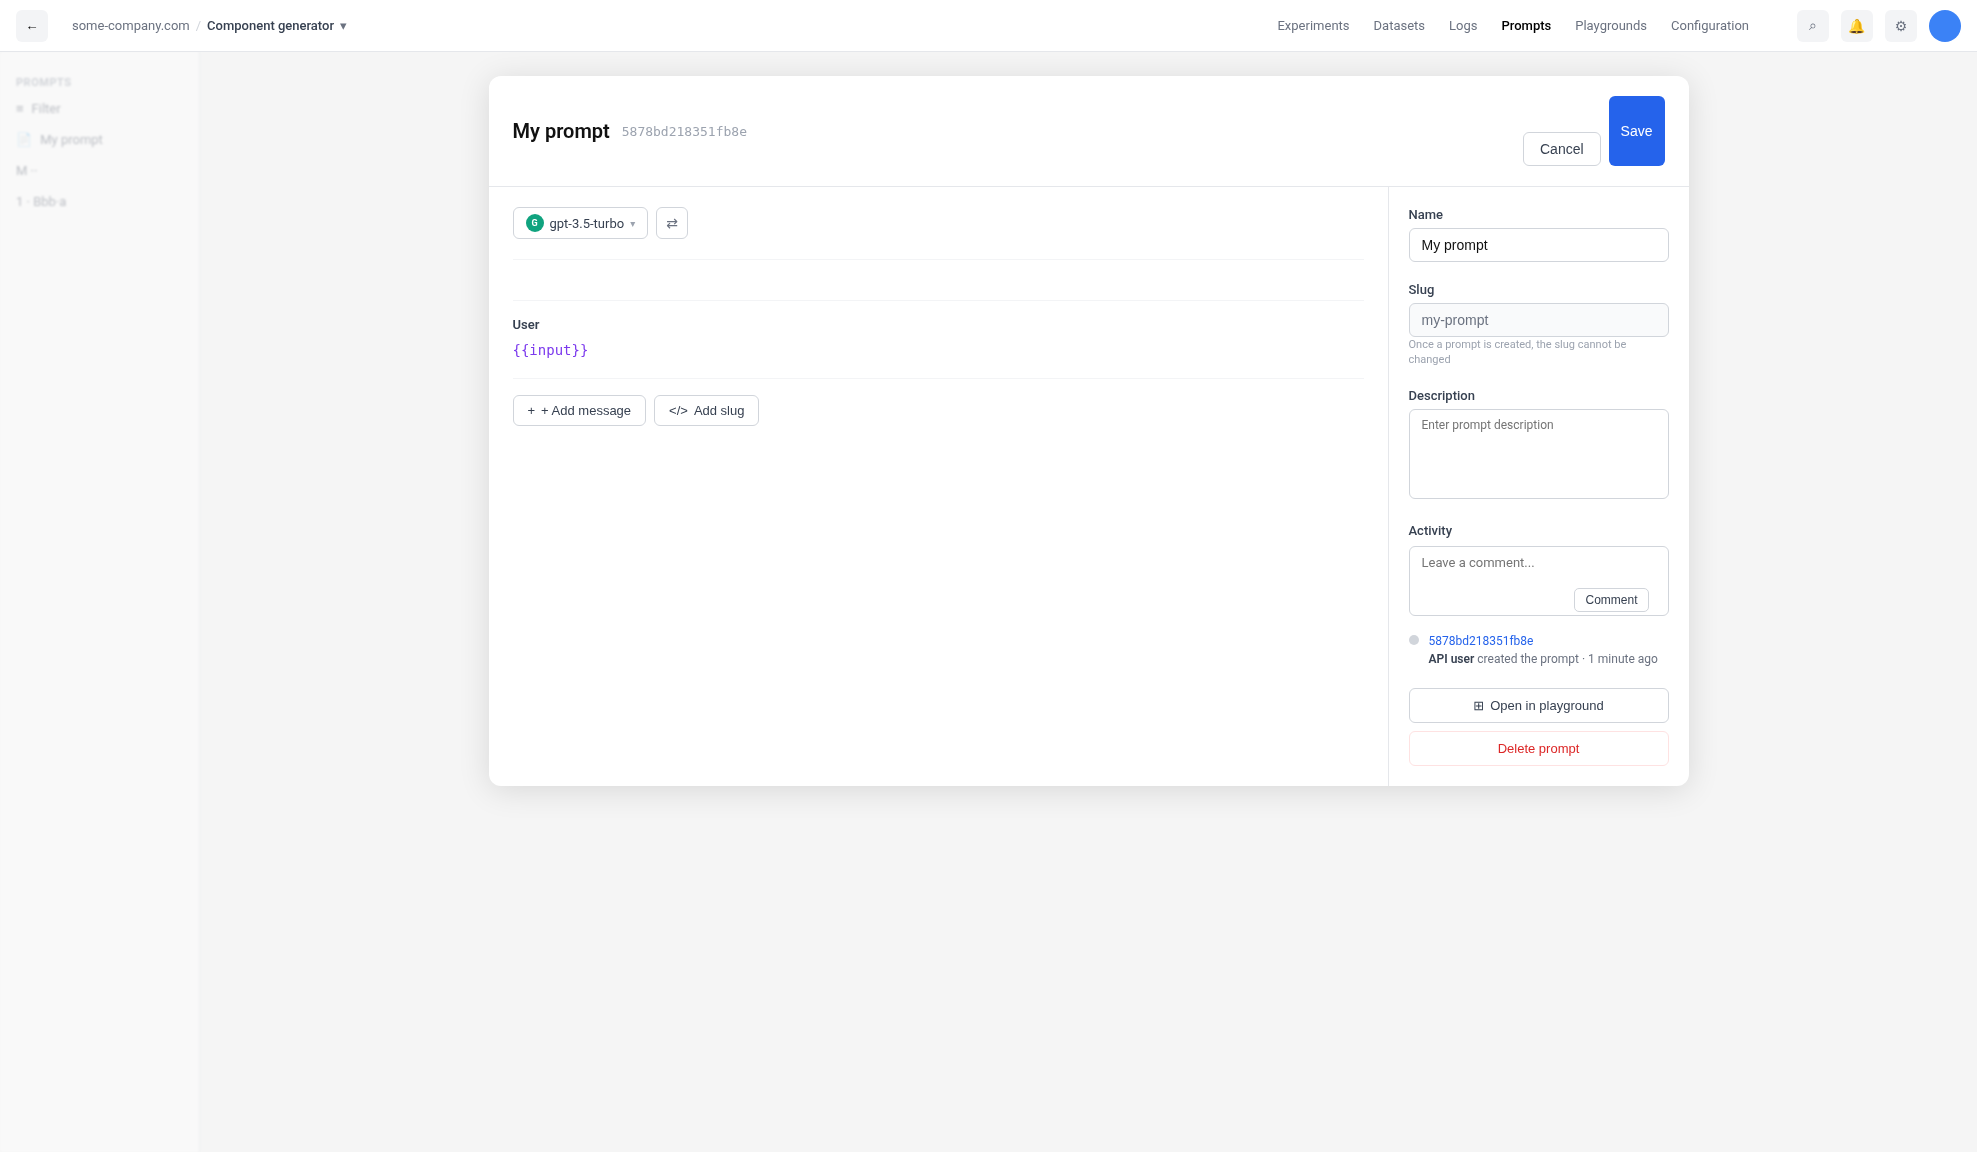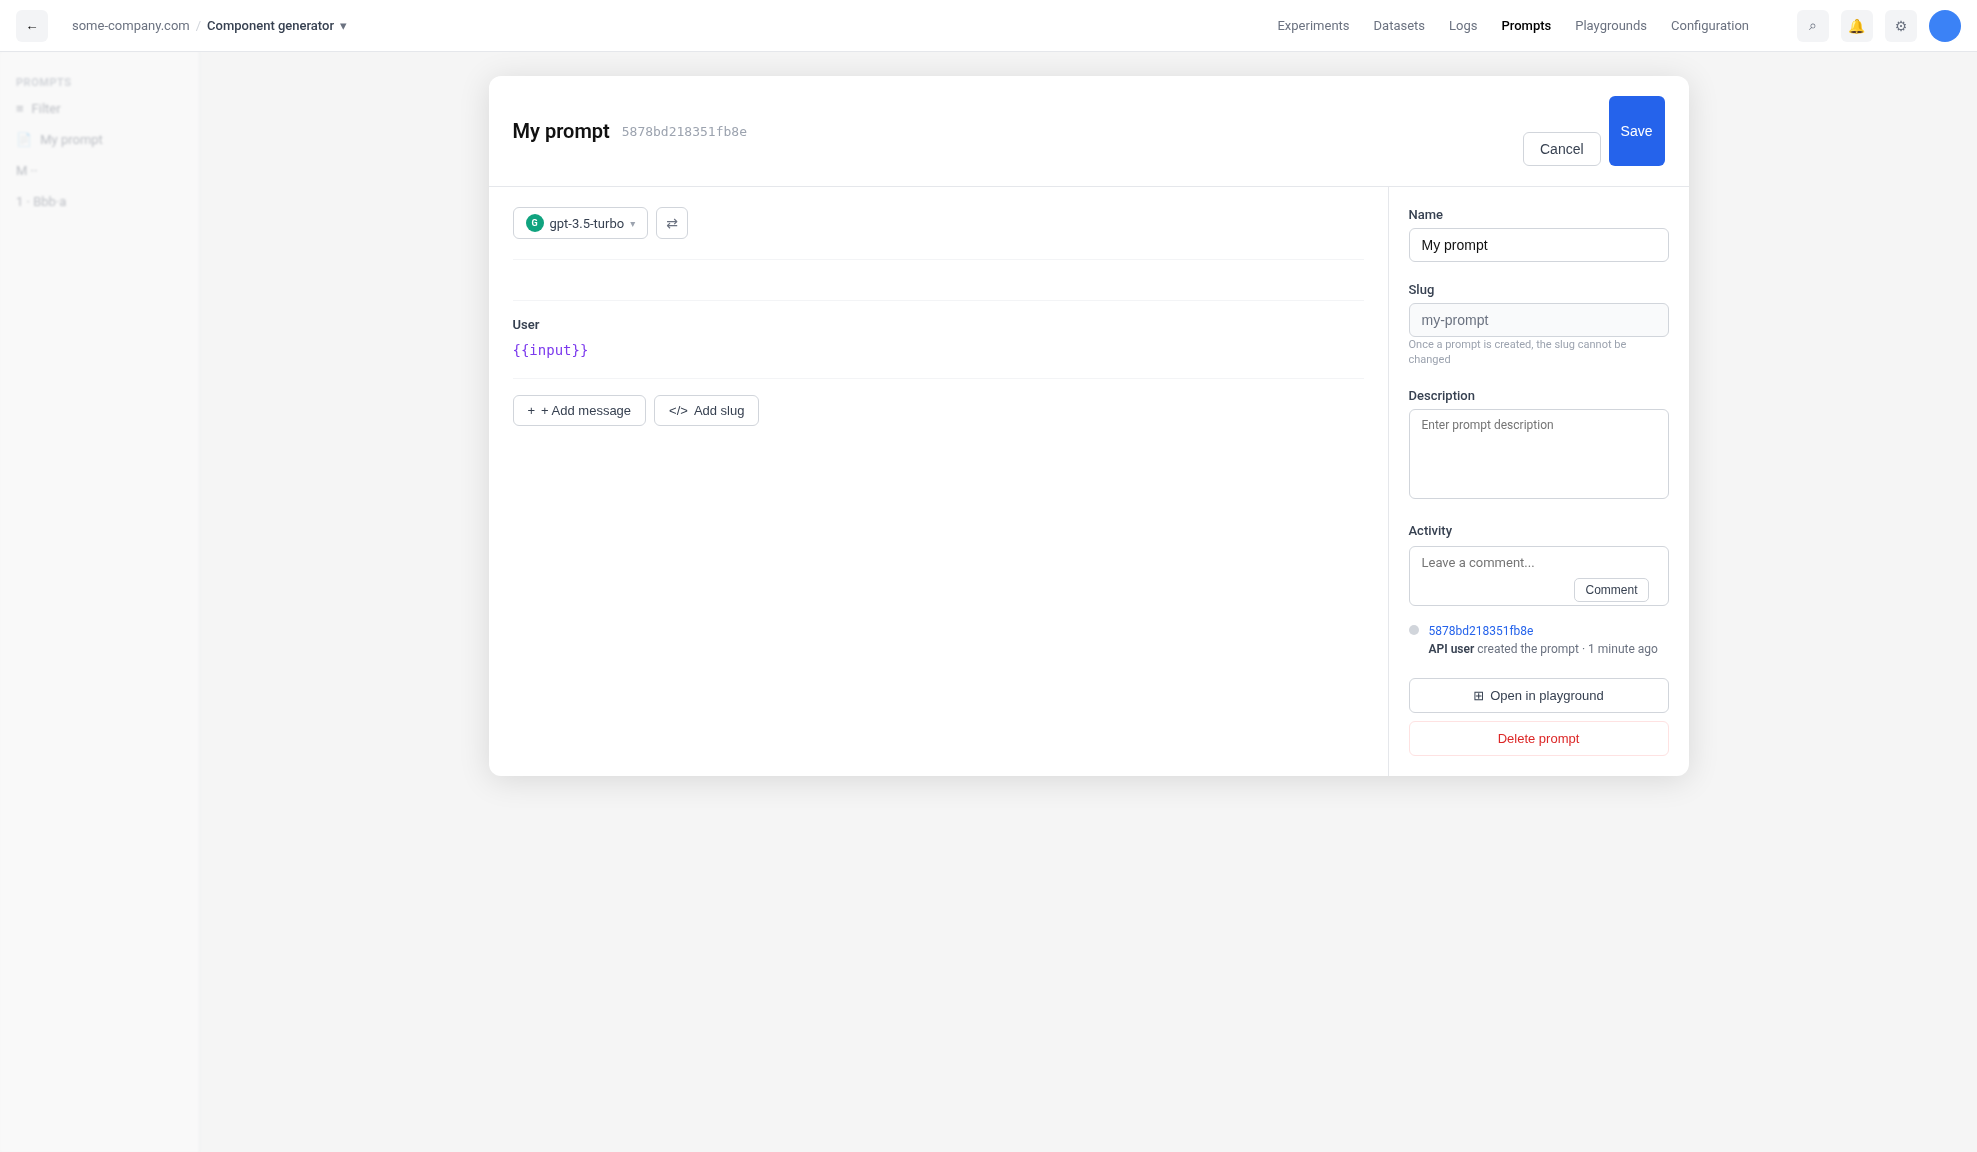--- a/index.html
+++ b/index.html
@@ -336,21 +336,21 @@
     }
     .activity-comment-box {
       width: 100%;
       padding: 8px 12px;
       border: 1px solid #d1d5db;
       border-radius: 6px;
       font-size: 13px;
       color: #6b7280;
       outline: none;
       resize: none;
-      height: 60px;
+      height: 70px;
       font-family: inherit;
       position: relative;
     }
     .comment-box-wrapper {
       position: relative;
       margin-bottom: 12px;
     }
     .btn-comment {
       position: absolute;
       bottom: 8px;

